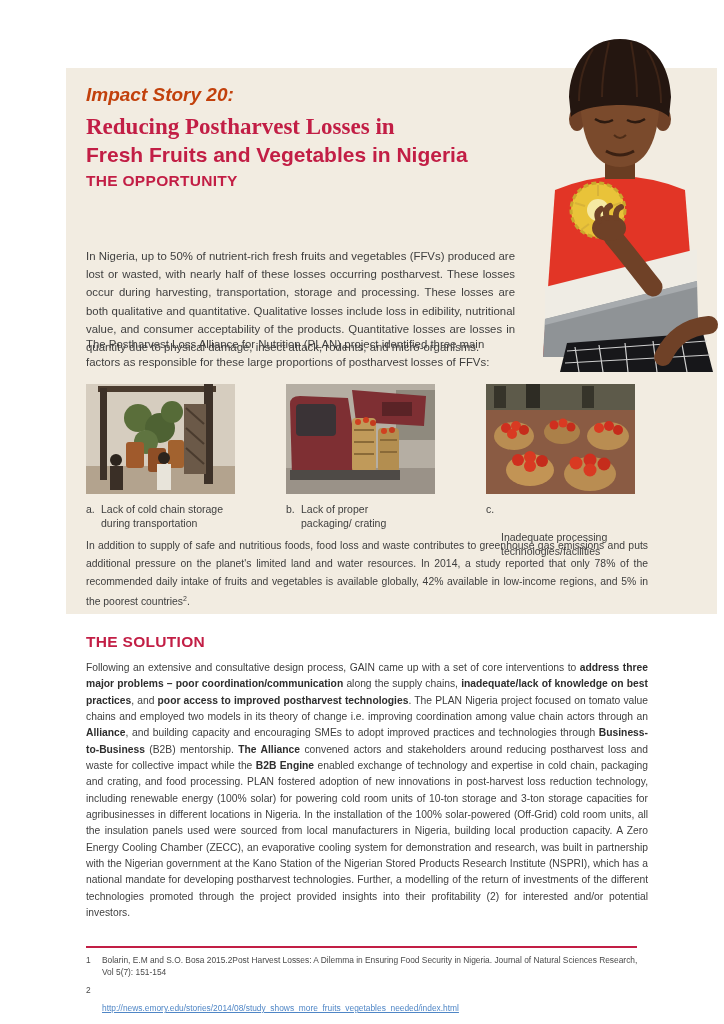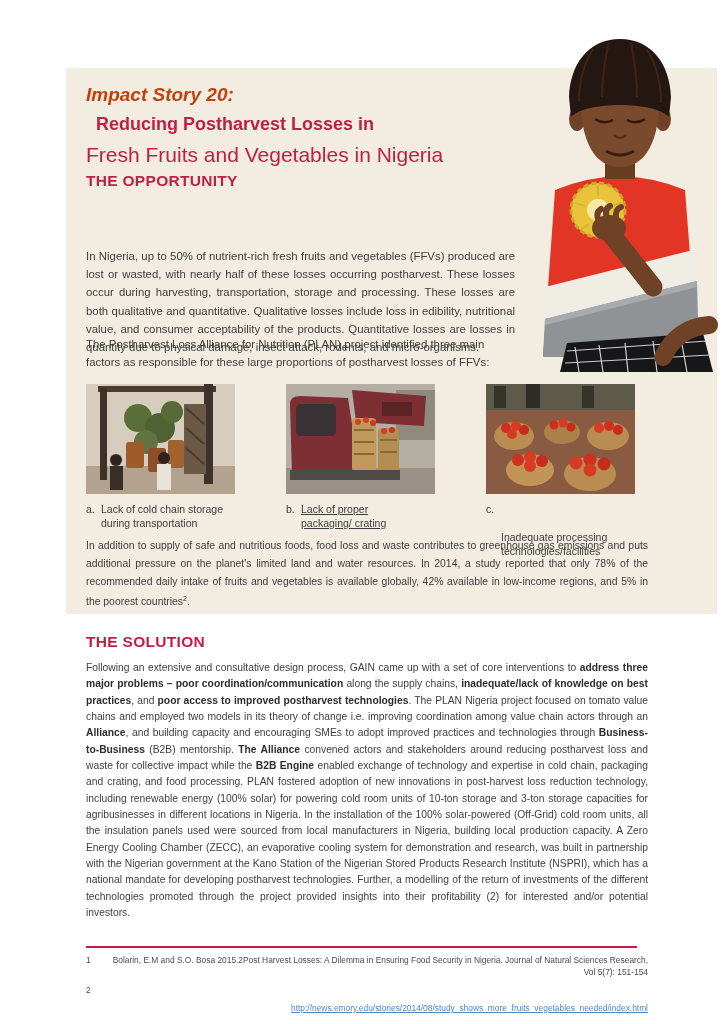--- a/index.html
+++ b/index.html
@@ -9,46 +9,46 @@
     --link:#4f86c6;
   }
   html,body{margin:0;padding:0;background:#ffffff;}
   .page{
     position:relative;width:724px;height:1024px;background:#ffffff;
     overflow:hidden;font-family:"Liberation Sans",sans-serif;color:var(--body);
   }
   .panel{position:absolute;left:66px;top:68px;width:651px;height:546px;background:var(--cream);}
   .girl{position:absolute;top:25px;right:0;width:209px;height:347px;z-index:2;}
   .title-black{position:absolute;left:86px;top:84px;font-size:19px;font-weight:bold;color:#c2410c;z-index:3;font-style:italic;}
-  .title-red1{position:absolute;left:96px;top:114px;font-size:18px;font-weight:bold;color:var(--red);z-index:3;}
-  .title-red2{position:absolute;left:86px;top:143px;font-size:21px;font-weight:normal;color:var(--red);z-index:3;}
+  .title-red1{position:absolute;left:86px;top:114px;font-size:23px;font-weight:bold;color:var(--red);z-index:3;font-family:Liberation Serif, serif;}
+  .title-red2{position:absolute;left:86px;top:143px;font-size:21px;font-weight:bold;color:var(--red);z-index:3;}
   .sec-head{position:absolute;font-size:15.5px;font-weight:bold;color:var(--red);letter-spacing:.3px;z-index:3;}
   .head-opp{left:86px;top:172px;}
   .head-sol{left:86px;top:633px;}
   .para{position:absolute;text-align:justify;color:var(--body);z-index:3;}
   .para1{left:86px;top:203px;width:429px;font-size:11.4px;line-height:18.2px;margin-top:44px;}
   .para2{left:86px;top:335px;width:429px;font-size:11.4px;line-height:18.2px;text-align:left;}
   .para3{left:86px;top:537px;width:562px;font-size:10.4px;line-height:17.8px;}
   .solution-para{left:86px;top:660px;width:562px;font-size:10.3px;line-height:16.35px;}
   .solution-para strong{color:#2e2e2e;}
   sup{font-size:7px;}
   .photos-row{position:absolute;left:86px;top:384px;width:549px;display:flex;gap:51px;z-index:3;}
   figure{width:149px;margin:0;}
   figure svg{display:block;width:149px;height:110px;background:#cfc6b8;}
   figcaption{margin-top:9px;font-size:10.5px;line-height:13.8px;color:var(--body);display:flex;}
   .cap-label{width:15px;flex:none;}
   .cap-text{display:block;}
-  .cap-b{width:112px;text-decoration:underline;}
+  .cap-b{width:112px;}
   .cap-c{width:128px;margin-top:28px;}
   .divider{position:absolute;left:86px;top:946px;width:551px;height:2px;background:var(--red);z-index:3;}
   .footnote{position:absolute;left:86px;width:562px;font-size:8.4px;line-height:11.8px;color:#4a4a4a;display:flex;z-index:3;}
   .fn1{top:955px;}
   .fn2{top:985px;}
   .fn-num{width:16px;flex:none;}
-  .fn-text{flex:1;text-align:right;}
+  .fn-text{flex:1;}
   .fn-link{color:var(--link);text-decoration:underline;cursor:pointer;word-break:break-all;margin-top:18px;}
 </style>
 </head>
 <body>
 
 <div class="page">
 
   <div class="panel"></div>
 
   <svg class="girl" viewBox="0 0 209 347" aria-hidden="true">

